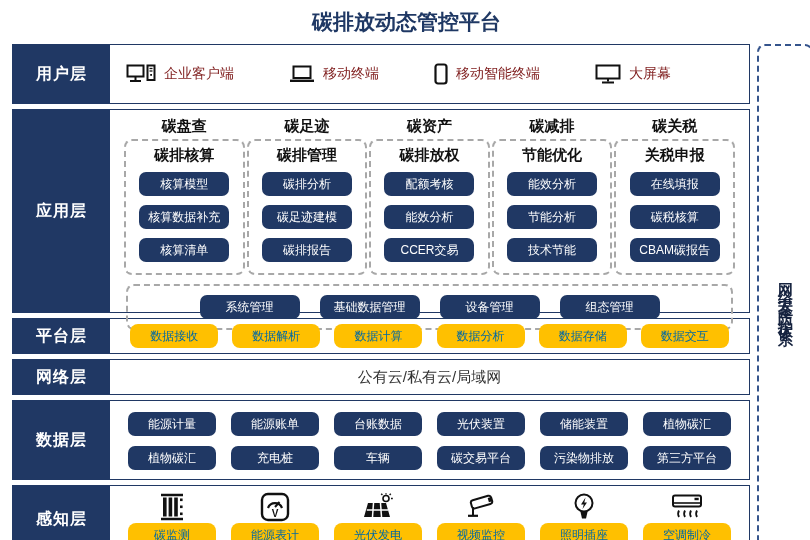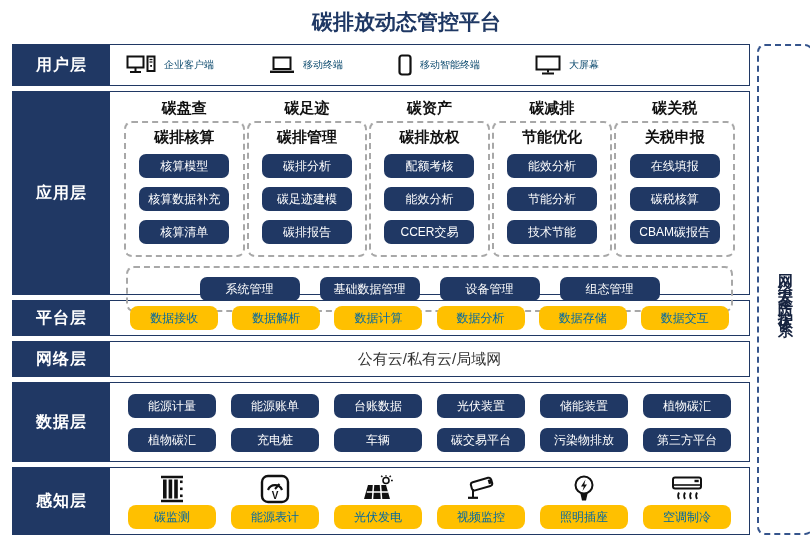--- a/index.html
+++ b/index.html
@@ -20,21 +20,21 @@
   .row-label {
     width:97px; flex:0 0 97px; background:#203864; color:#fff;
     font-weight:bold; font-size:16px; letter-spacing:1px;
     display:flex; align-items:center; justify-content:center;
   }
   .row-content { flex:1; position:relative; min-width:0; }
 
   
   .user-content { display:flex; align-items:center; gap:55px; padding-left:16px; }
   .user-item { display:flex; align-items:center; gap:8px; }
-  .user-item .lbl { font-size:10px; color:#0c4a6e; white-space:nowrap; }
+  .user-item .lbl { font-size:14px; color:#7f1d1d; white-space:nowrap; }
 
   
   .app-content { padding:7px 14px 6px; display:flex; flex-direction:column; }
   .app-cols { display:flex; gap:2px; }
   .app-col { flex:1; display:flex; flex-direction:column; align-items:center; min-width:0; }
   .col-header { font-weight:bold; font-size:15px; color:#111; margin-bottom:3px; white-space:nowrap; }
   .col-box {
     width:100%; border:2px dashed #a8a8a8; border-radius:8px;
     padding:5px 5px 11px; display:flex; flex-direction:column; align-items:center;
   }
@@ -93,21 +93,21 @@
 </style>
 </head>
 <body>
 
 <div class="page">
   <div class="title">碳排放动态管控平台</div>
 
   <div class="layout">
     <div class="main">
 
-      <div class="row" style="height:42px">
+      <div class="row" style="height:60px">
         <div class="row-label">用户层</div>
         <div class="row-content user-content">
           <div class="user-item">
             <span class="icon">
               <svg width="30" height="20" viewBox="0 0 30 20">
                 <rect x="1.5" y="1.5" width="16" height="11" fill="none" stroke="#111" stroke-width="2"></rect>
                 <line x1="9.5" y1="13" x2="9.5" y2="16" stroke="#111" stroke-width="2"></line>
                 <line x1="4" y1="17" x2="15" y2="17" stroke="#111" stroke-width="2"></line>
                 <rect x="21.5" y="1.5" width="7" height="14.5" fill="none" stroke="#111" stroke-width="2"></rect>
                 <line x1="23.5" y1="4.5" x2="26.5" y2="4.5" stroke="#111" stroke-width="1.3"></line>

